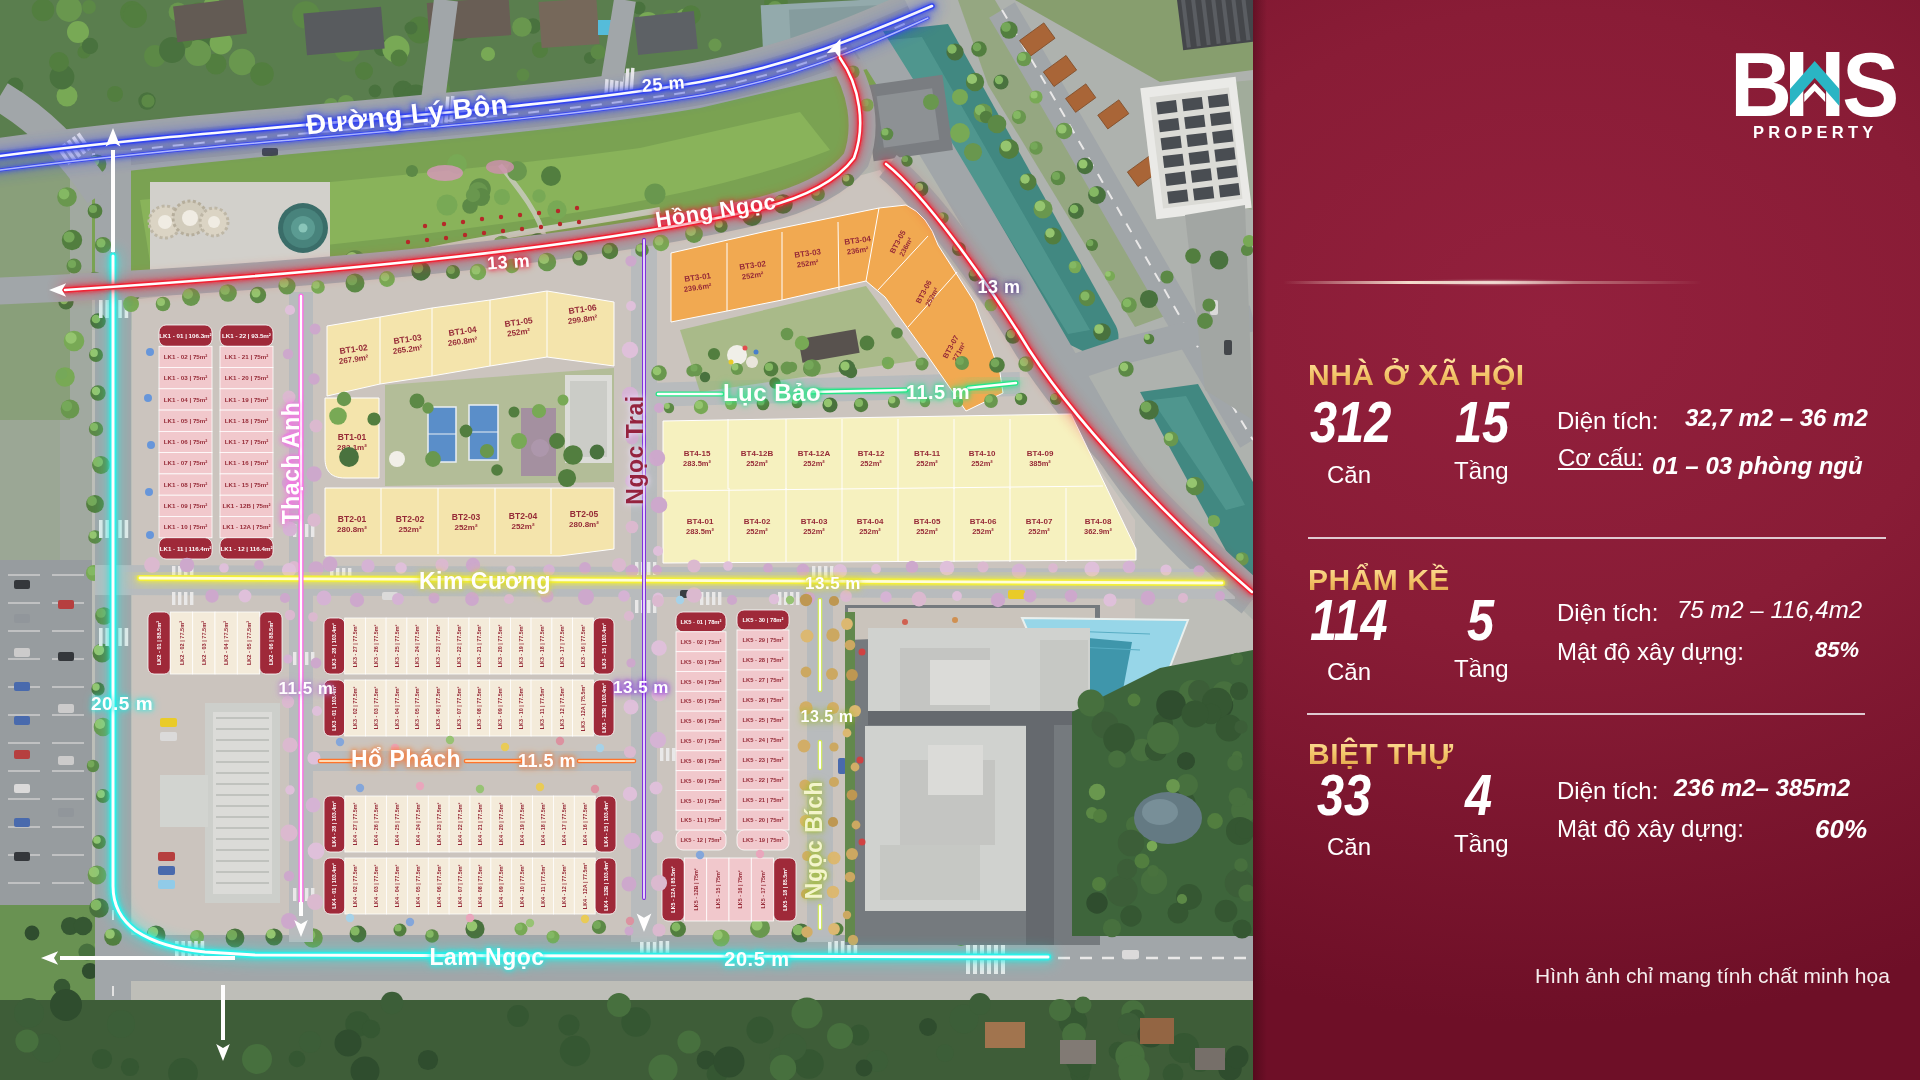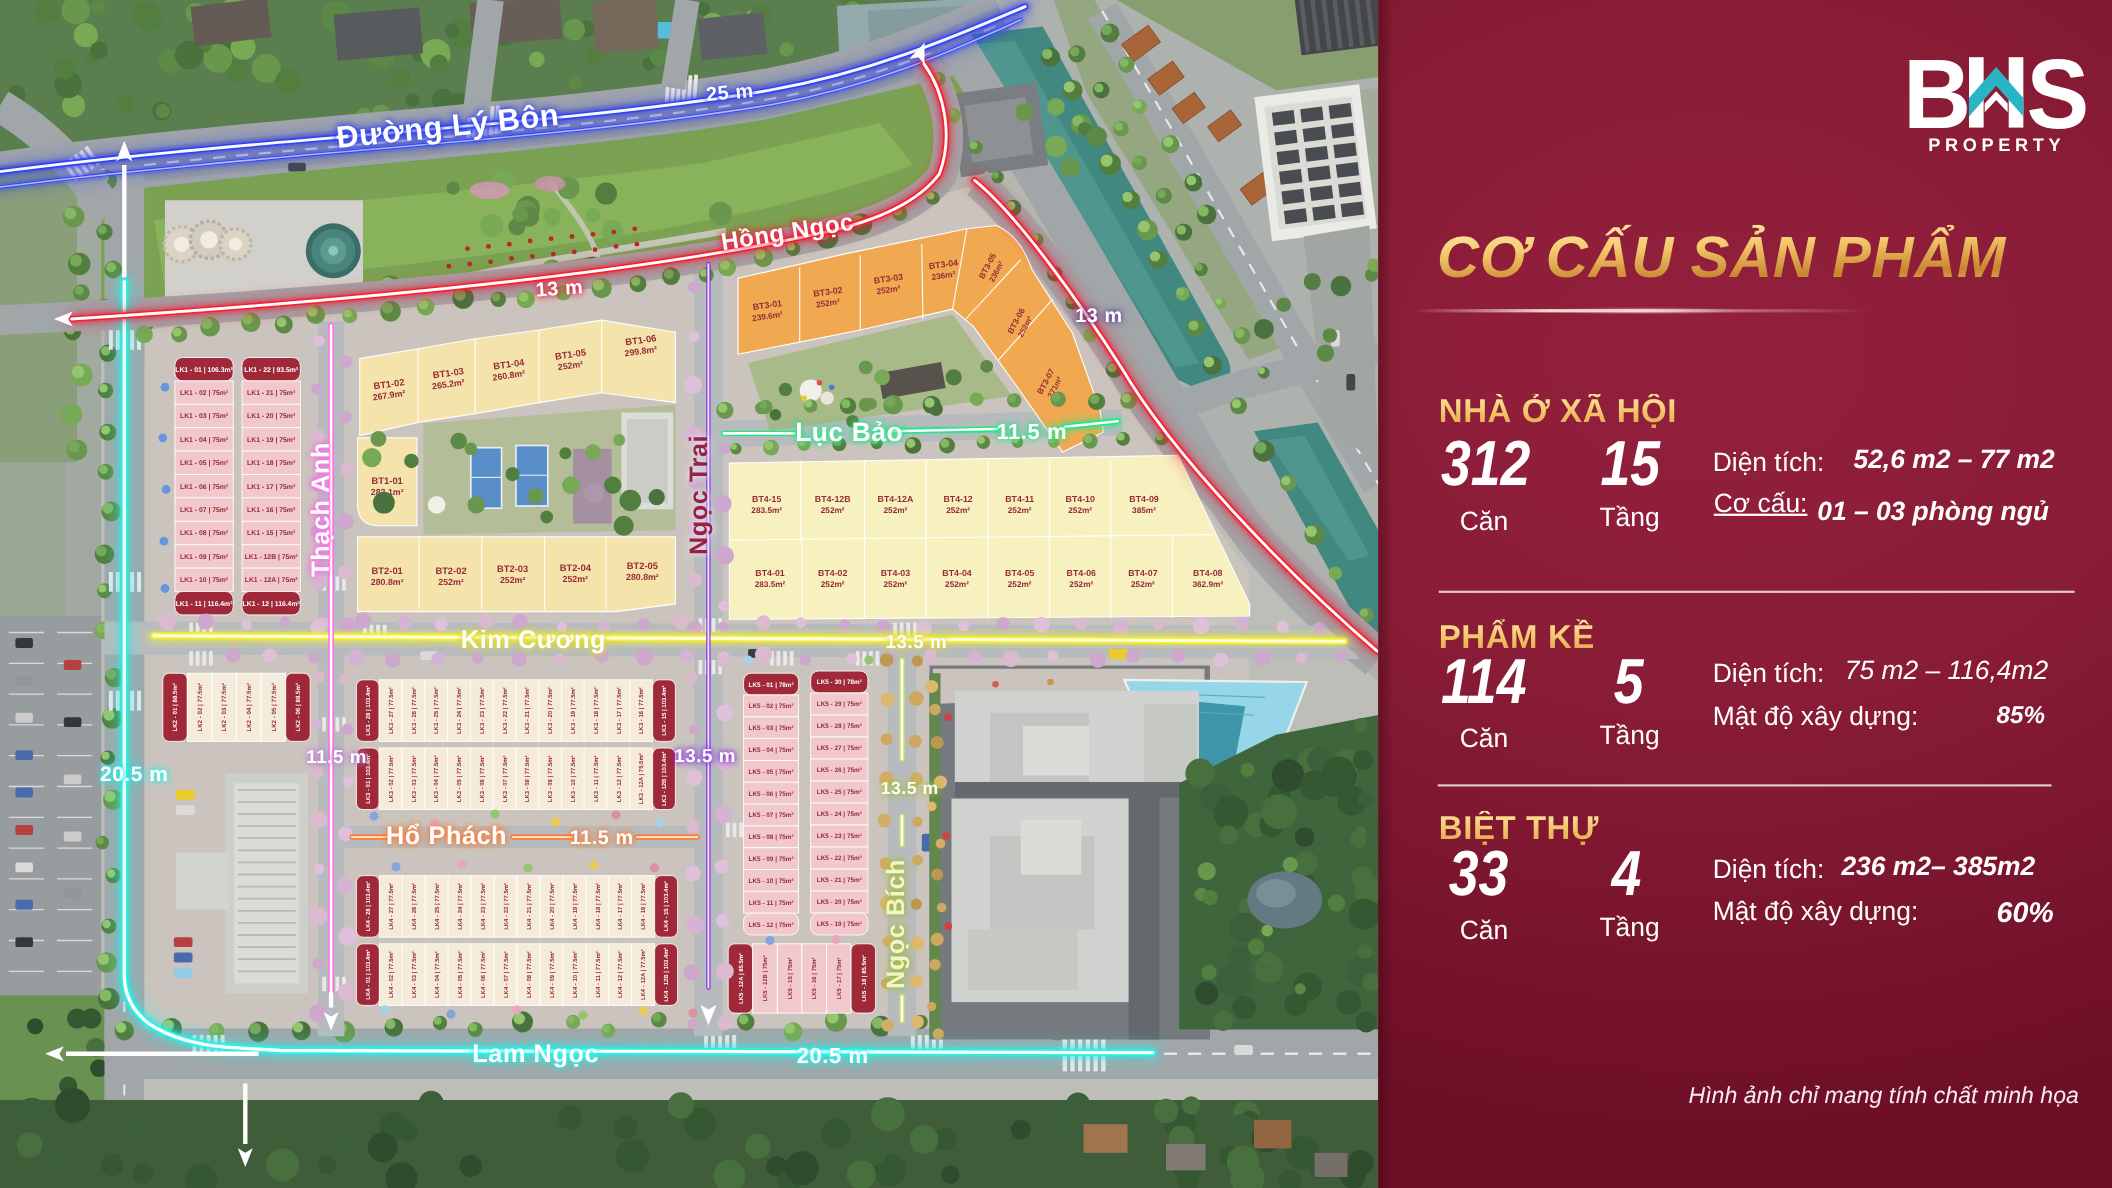--- a/index.html
+++ b/index.html
@@ -1799,32 +1799,31 @@
           <rect x="60" y="6" width="14" height="64" fill="#fff"></rect>
           <rect x="98" y="6" width="14" height="64" fill="#fff"></rect>
           <polygon points="86,15 112,43 112,60 86,32 60,60 60,43" fill="#2ab5c4"></polygon>
           <polygon points="86,37 97,48 97,56 86,45 75,56 75,48" fill="#fff"></polygon>
           <text x="115" y="70" fill="#fff" style="font-family:'Liberation Sans',sans-serif;font-weight:700;font-size:90px">S</text>
         </g>
       </svg>
 
 <div style="position:absolute;left:500px;top:123px;font-size:16.5px;color:#fff;font-weight:700;white-space:nowrap;letter-spacing:4.2px;">PROPERTY</div>
 
-<div style="position:absolute;left:42px;top:204px;width:540px;text-align:center;font-size:53px;font-weight:700;font-style:italic;letter-spacing:0.5px;white-space:nowrap;background:linear-gradient(178deg,#fce3a0 10%,#f5c96d 35%,#c8862e 72%,#eebb5e 100%);-webkit-background-clip:text;background-clip:text;color:transparent;">CƠ CẤU SẢN PHẨM</div>
 
 <div style="position:absolute;left:30px;top:281px;width:420px;height:3px;background:linear-gradient(90deg,rgba(255,255,255,0),rgba(255,240,220,0.9) 30%,rgba(255,255,255,0));filter:blur(0.6px)"></div>
 <div style="position:absolute;left:150px;top:280px;width:180px;height:5px;background:radial-gradient(ellipse at center,rgba(255,250,240,0.95),rgba(255,255,255,0) 70%);filter:blur(1px)"></div>
 
 <div style="position:absolute;left:55px;top:358px;font-size:30px;font-weight:700;letter-spacing:0.5px;white-space:nowrap;background:linear-gradient(180deg,#ffe2a0 5%,#f3c468 50%,#dfa045 95%);-webkit-background-clip:text;background-clip:text;color:transparent;">NHÀ Ở XÃ HỘI</div>
 <div style="position:absolute;left:57px;top:388px;font-size:58px;color:#fff;font-weight:700;font-style:italic;white-space:nowrap;transform:scaleX(0.84);transform-origin:0 0;">312</div>
 <div style="position:absolute;left:202px;top:388px;font-size:58px;color:#fff;font-weight:700;font-style:italic;white-space:nowrap;transform:scaleX(0.84);transform-origin:0 0;">15</div>
 <div style="position:absolute;left:74px;top:461px;font-size:24px;color:#fff;font-weight:400;white-space:nowrap;">Căn</div>
 <div style="position:absolute;left:201px;top:457px;font-size:24px;color:#fff;font-weight:400;white-space:nowrap;">Tầng</div>
 <div style="position:absolute;left:304px;top:407px;font-size:24px;color:#fff;font-weight:400;white-space:nowrap;">Diện tích:</div>
-<div style="position:absolute;left:432px;top:404px;font-size:24px;color:#fff;font-weight:700;white-space:nowrap;font-style:italic;">52,6 m2 – 77 m2</div>
+<div style="position:absolute;left:432px;top:404px;font-size:24px;color:#fff;font-weight:700;white-space:nowrap;font-style:italic;">32,7 m2 – 36 m2</div>
 <div style="position:absolute;left:305px;top:444px;font-size:24px;color:#fff;font-weight:400;white-space:nowrap;text-decoration:underline;">Cơ cấu:</div>
 <div style="position:absolute;left:399px;top:452px;font-size:24px;color:#fff;font-weight:700;white-space:nowrap;font-style:italic;">01 – 03 phòng ngủ</div>
 
 <div style="position:absolute;left:55px;top:537px;width:578px;height:2px;background:#e9dde2;opacity:0.9"></div>
 
 <div style="position:absolute;left:55px;top:563px;font-size:30px;font-weight:700;letter-spacing:0.5px;white-space:nowrap;background:linear-gradient(180deg,#ffe2a0 5%,#f3c468 50%,#dfa045 95%);-webkit-background-clip:text;background-clip:text;color:transparent;">PHẨM KỀ</div>
 <div style="position:absolute;left:57px;top:586px;font-size:58px;color:#fff;font-weight:700;font-style:italic;white-space:nowrap;transform:scaleX(0.84);transform-origin:0 0;">114</div>
 <div style="position:absolute;left:214px;top:586px;font-size:58px;color:#fff;font-weight:700;font-style:italic;white-space:nowrap;transform:scaleX(0.84);transform-origin:0 0;">5</div>
 <div style="position:absolute;left:74px;top:658px;font-size:24px;color:#fff;font-weight:400;white-space:nowrap;">Căn</div>
 <div style="position:absolute;left:201px;top:655px;font-size:24px;color:#fff;font-weight:400;white-space:nowrap;">Tầng</div>
@@ -1838,14 +1837,14 @@
 <div style="position:absolute;left:55px;top:737px;font-size:30px;font-weight:700;letter-spacing:0.5px;white-space:nowrap;background:linear-gradient(180deg,#ffe2a0 5%,#f3c468 50%,#dfa045 95%);-webkit-background-clip:text;background-clip:text;color:transparent;">BIỆT THỰ</div>
 <div style="position:absolute;left:64px;top:761px;font-size:58px;color:#fff;font-weight:700;font-style:italic;white-space:nowrap;transform:scaleX(0.84);transform-origin:0 0;">33</div>
 <div style="position:absolute;left:212px;top:761px;font-size:58px;color:#fff;font-weight:700;font-style:italic;white-space:nowrap;transform:scaleX(0.84);transform-origin:0 0;">4</div>
 <div style="position:absolute;left:74px;top:833px;font-size:24px;color:#fff;font-weight:400;white-space:nowrap;">Căn</div>
 <div style="position:absolute;left:201px;top:830px;font-size:24px;color:#fff;font-weight:400;white-space:nowrap;">Tầng</div>
 <div style="position:absolute;left:304px;top:777px;font-size:24px;color:#fff;font-weight:400;white-space:nowrap;">Diện tích:</div>
 <div style="position:absolute;left:421px;top:774px;font-size:24px;color:#fff;font-weight:700;white-space:nowrap;font-style:italic;">236 m2– 385m2</div>
 <div style="position:absolute;left:304px;top:815px;font-size:24px;color:#fff;font-weight:400;white-space:nowrap;">Mật độ xây dựng:</div>
 <div style="position:absolute;left:562px;top:814px;font-size:26px;color:#fff;font-weight:700;white-space:nowrap;font-style:italic;">60%</div>
 
-<div style="position:absolute;left:282px;top:985px;font-size:21px;color:#f5eded;font-weight:400;white-space:nowrap;font-style:italic;">Hình ảnh chỉ mang tính chất minh họa</div>
+<div style="position:absolute;left:282px;top:964px;font-size:21px;color:#f5eded;font-weight:400;white-space:nowrap;">Hình ảnh chỉ mang tính chất minh họa</div>
 </div>
 </div>
 </body></html>

